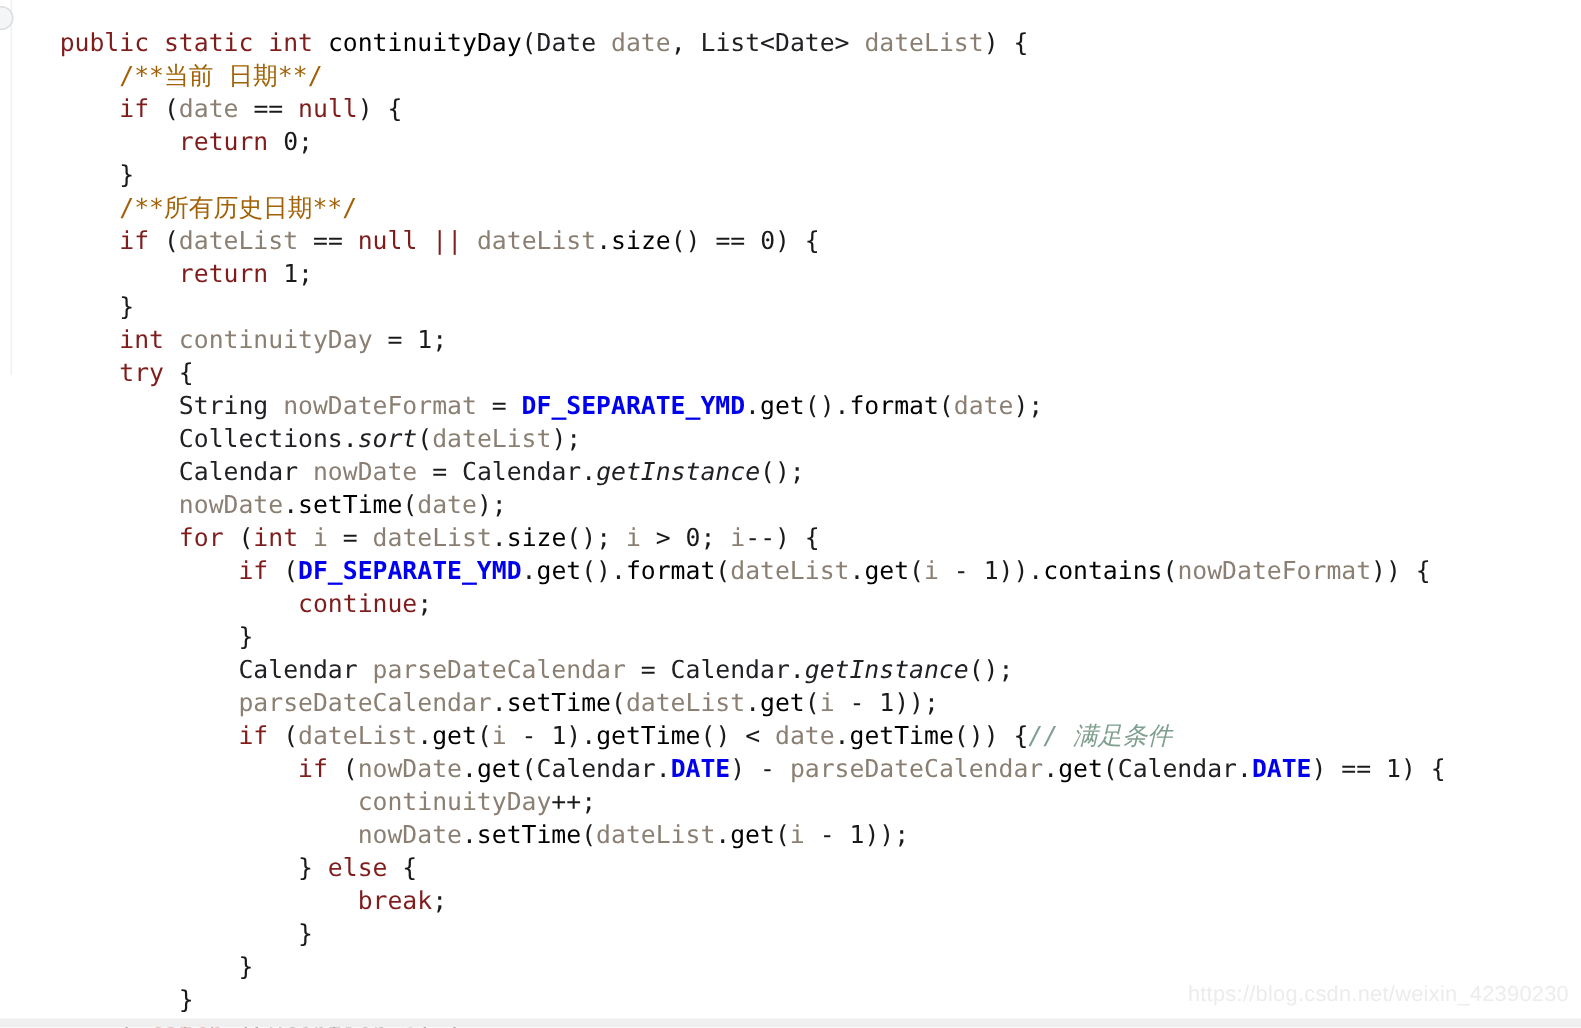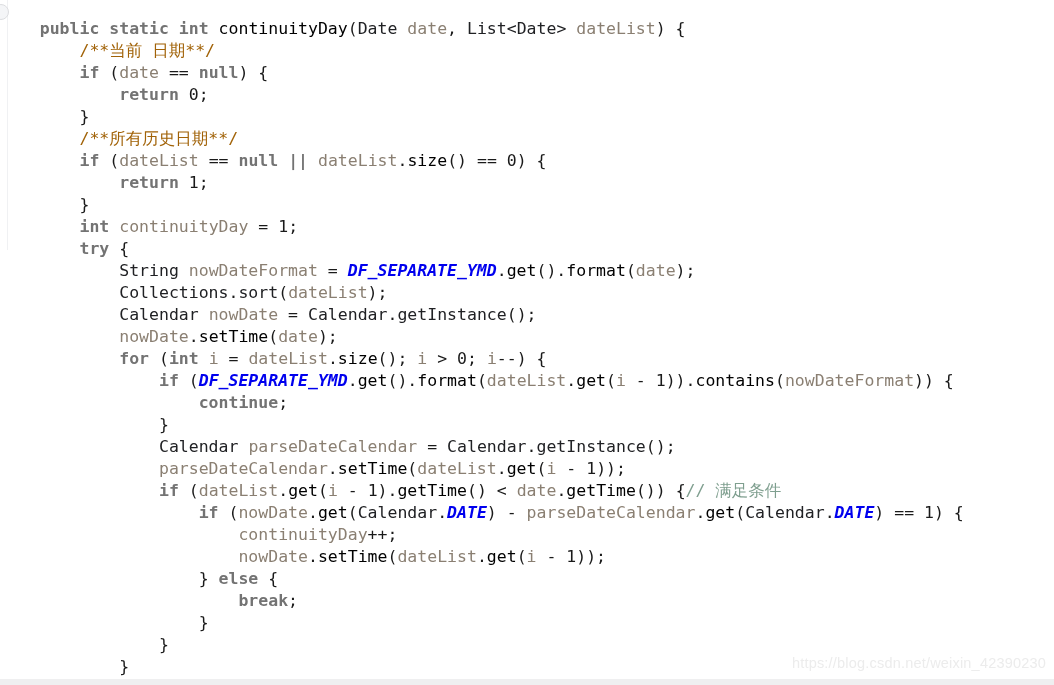--- a/index.html
+++ b/index.html
@@ -54,30 +54,30 @@
     letter-spacing: 0px;
     color: #000000;
   }
 
   .ln {
     height: 22px;
     white-space: pre;
   }
 
   
-  .kw   { color: #737373; font-weight: bold; }      
+  .kw   { color: #7f1d1d; font-weight: normal; }      
   .typ  { color: #202124; }                          
   .id   { color: #000000; }                          
   .var  { color: #8a7f72; }                          
   .num  { color: #1a1a1a; }                          
   .pun  { color: #1a1a1a; }                          
-  .stat { color: #0000ee; font-weight: bold; font-style: italic; } 
-  .sm   { color: #202124; }      
+  .stat { color: #0000ee; font-weight: bold; } 
+  .sm   { color: #202124; font-style: italic; }      
   .doc  { color: #a16207; }                          
-  .cmt  { color: #7f9f8f; }                          
+  .cmt  { color: #7f9f8f; font-style: italic; }                          
 
   #watermark {
     position: absolute;
     right: 8px;
     top: 655px;
     font-family: "Liberation Sans", sans-serif;
     font-size: 14.5px;
     color: #ececec;
     letter-spacing: 0.2px;
     white-space: nowrap;

